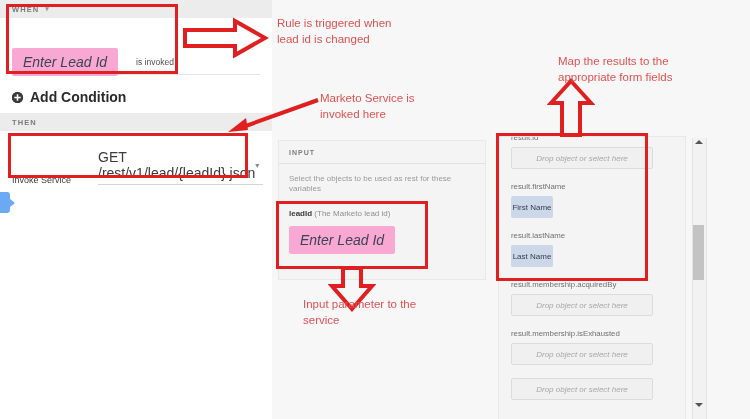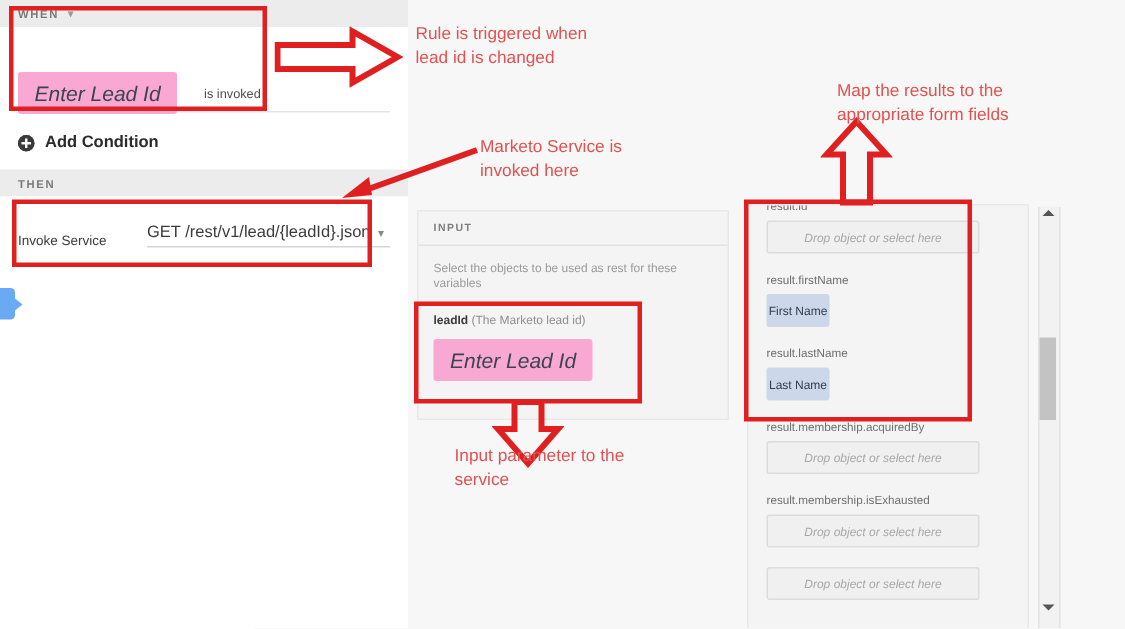--- a/index.html
+++ b/index.html
@@ -40,42 +40,42 @@
     font-style:italic;
   }
   .when-row{position:absolute;left:12px;top:30px;display:flex;align-items:center;gap:18px;}
   .when-op{font-size:8.5px;color:#4d4d4d;}
 
   .divider{height:1px;background:#e4e4e4;margin:0 12px;}
 
   .add-cond{
     position:absolute;left:12px;top:89px;
     display:flex;align-items:center;gap:7px;
-    font-size:11px;font-weight:bold;color:#2b2b2b;
+    font-size:14px;font-weight:bold;color:#2b2b2b;
     cursor:pointer;
   }
   .plus-icon{
     width:11px;height:11px;border-radius:50%;
     background:#3a3a3a;color:#fff;
     display:flex;align-items:center;justify-content:center;
     font-size:9px;line-height:1;font-weight:bold;
   }
   .plus-icon svg{display:block;}
 
   .then-head{position:absolute;left:0;top:113px;width:272px;}
   .then-body{position:absolute;left:0;top:131px;width:272px;height:52px;background:#fff;}
   .invoke-row{position:absolute;left:12px;top:18px;display:flex;align-items:flex-end;width:248px;}
   .invoke-label{font-size:9px;color:#3b3b3b;width:86px;flex:none;}
   .select-wrap{
     position:relative;flex:1;
     border-bottom:1px solid #d6d6d6;
     padding-bottom:3px;
     display:flex;align-items:center;justify-content:space-between;
   }
-  .select-val{font-size:11px;color:#3b3b3b;}
+  .select-val{font-size:14px;color:#3b3b3b;}
   .sel-caret{font-size:8px;color:#8a8a8a;margin-right:4px;}
 
   
   .tooltip{
     position:absolute;left:-52px;top:192px;
     background:#6aa9f4;color:#2a3a4d;
     font-size:8px;
     padding:6px 10px;
     border-radius:3px;
     white-space:nowrap;

